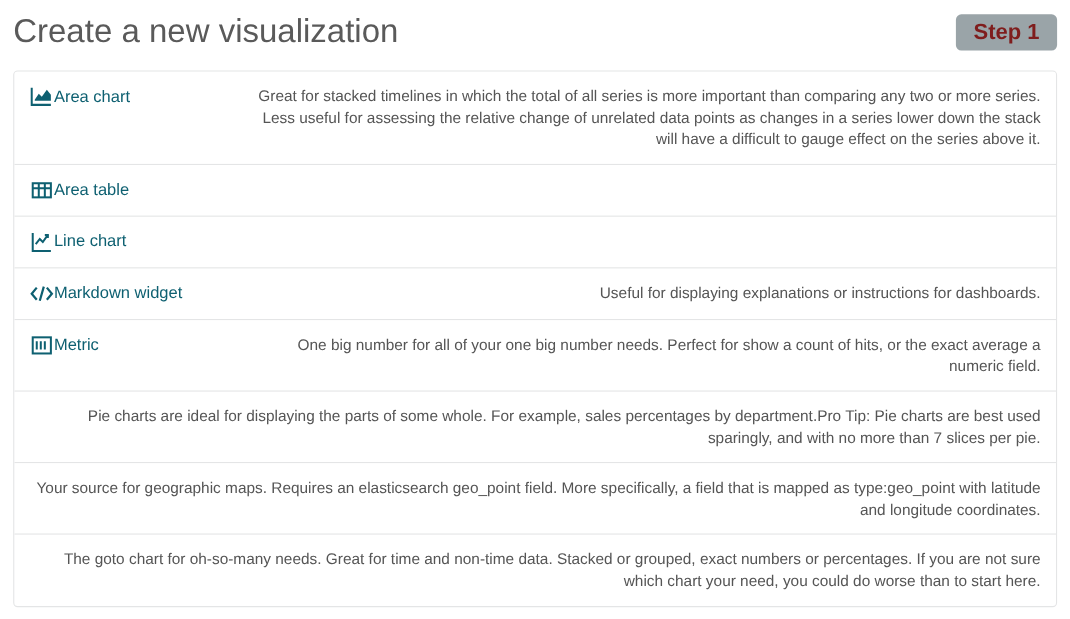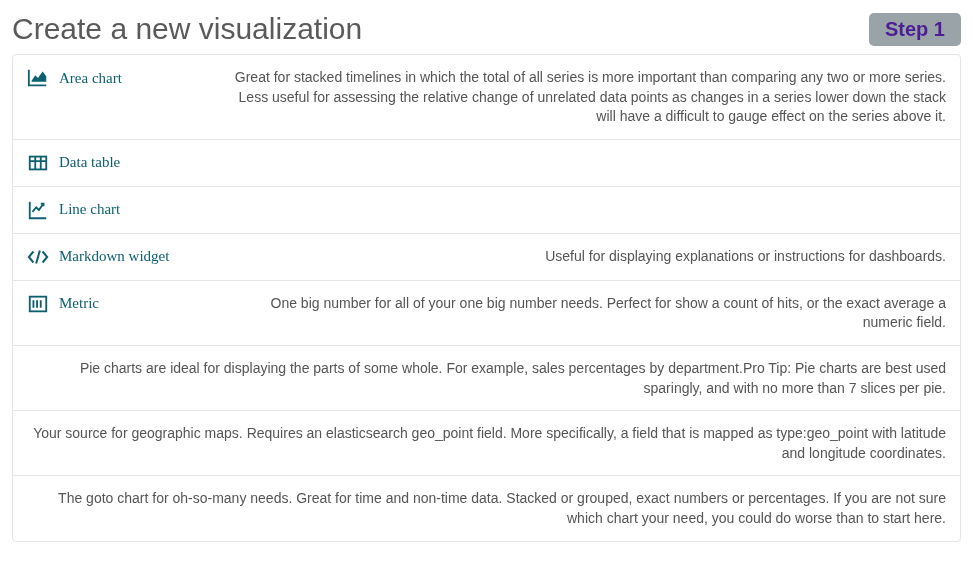--- a/index.html
+++ b/index.html
@@ -7,30 +7,30 @@
       font-family: -apple-system, BlinkMacSystemFont, "Segoe UI", Helvetica, Arial, sans-serif;
       background: #ffffff;
       color: #444;
       padding: 12px;
       width: 973px;
     }
     .header {
       display: flex;
       justify-content: space-between;
       align-items: center;
-      margin-bottom: 8px;
+      margin-bottom: 18px;
     }
     .page-title {
       font-size: 30px;
       font-weight: 400;
       color: #5a5a5a;
     }
     .step-badge {
       background: #9aa4a8;
-      color: #4c1d95;
+      color: #7f1d1d;
       font-size: 20px;
       font-weight: 700;
       padding: 5px 16px;
       border-radius: 5px;
     }
     .viz-list {
       border: 1px solid #e4e5e6;
       border-radius: 4px;
       overflow: hidden;
     }
@@ -40,22 +40,21 @@
       padding: 12px 14px;
       border-bottom: 1px solid #e4e5e6;
       cursor: pointer;
     }
     .viz-item:last-child { border-bottom: none; }
     .viz-left {
       display: flex;
       align-items: center;
       width: 200px;
       flex-shrink: 0;
-      gap: 10px;
-      font-family: Liberation Serif, serif;
+      gap: 0;
     }
     .viz-icon {
       width: 22px;
       height: 22px;
       display: flex;
       align-items: center;
       justify-content: center;
       color: #0e6071;
       flex-shrink: 0;
     }
@@ -97,21 +96,21 @@
   </div>
 
   <div class="viz-item">
     <div class="viz-left">
       <span class="viz-icon">
         <svg viewBox="0 0 24 24" fill="none" stroke="currentColor" stroke-width="2">
             <rect x="3" y="5" width="18" height="14"></rect>
             <path d="M3 10h18M9 5v14M15 5v14"></path>
           </svg>
       </span>
-      <span class="viz-label">Data table</span>
+      <span class="viz-label">Area table</span>
     </div>
   </div>
 
   <div class="viz-item">
     <div class="viz-left">
       <span class="viz-icon">
         <svg viewBox="0 0 24 24" fill="none" stroke="currentColor" stroke-width="2">
             <path d="M3 3v18h18"></path>
             <path d="M6 14l4-5 3 3 5-7"></path>
             <path d="M15 5h3v3" fill="currentColor"></path>

